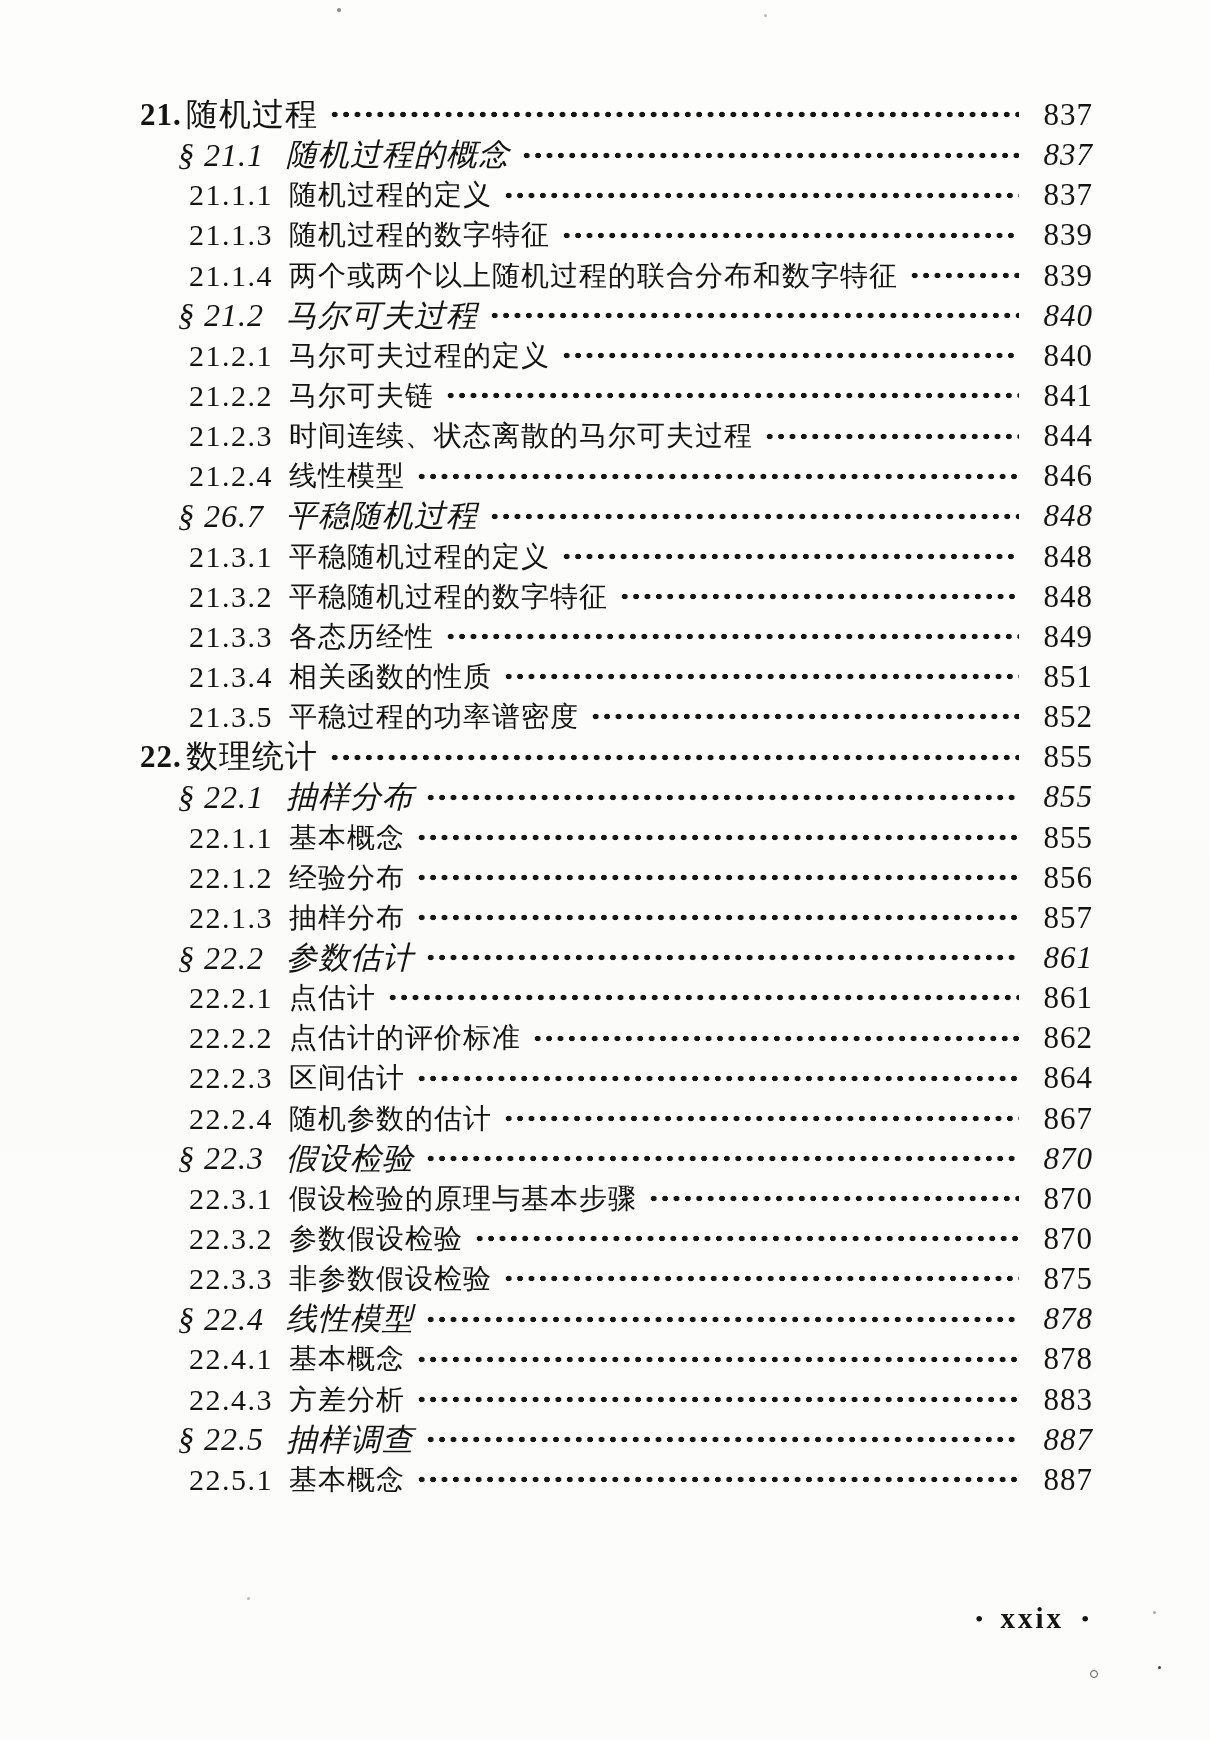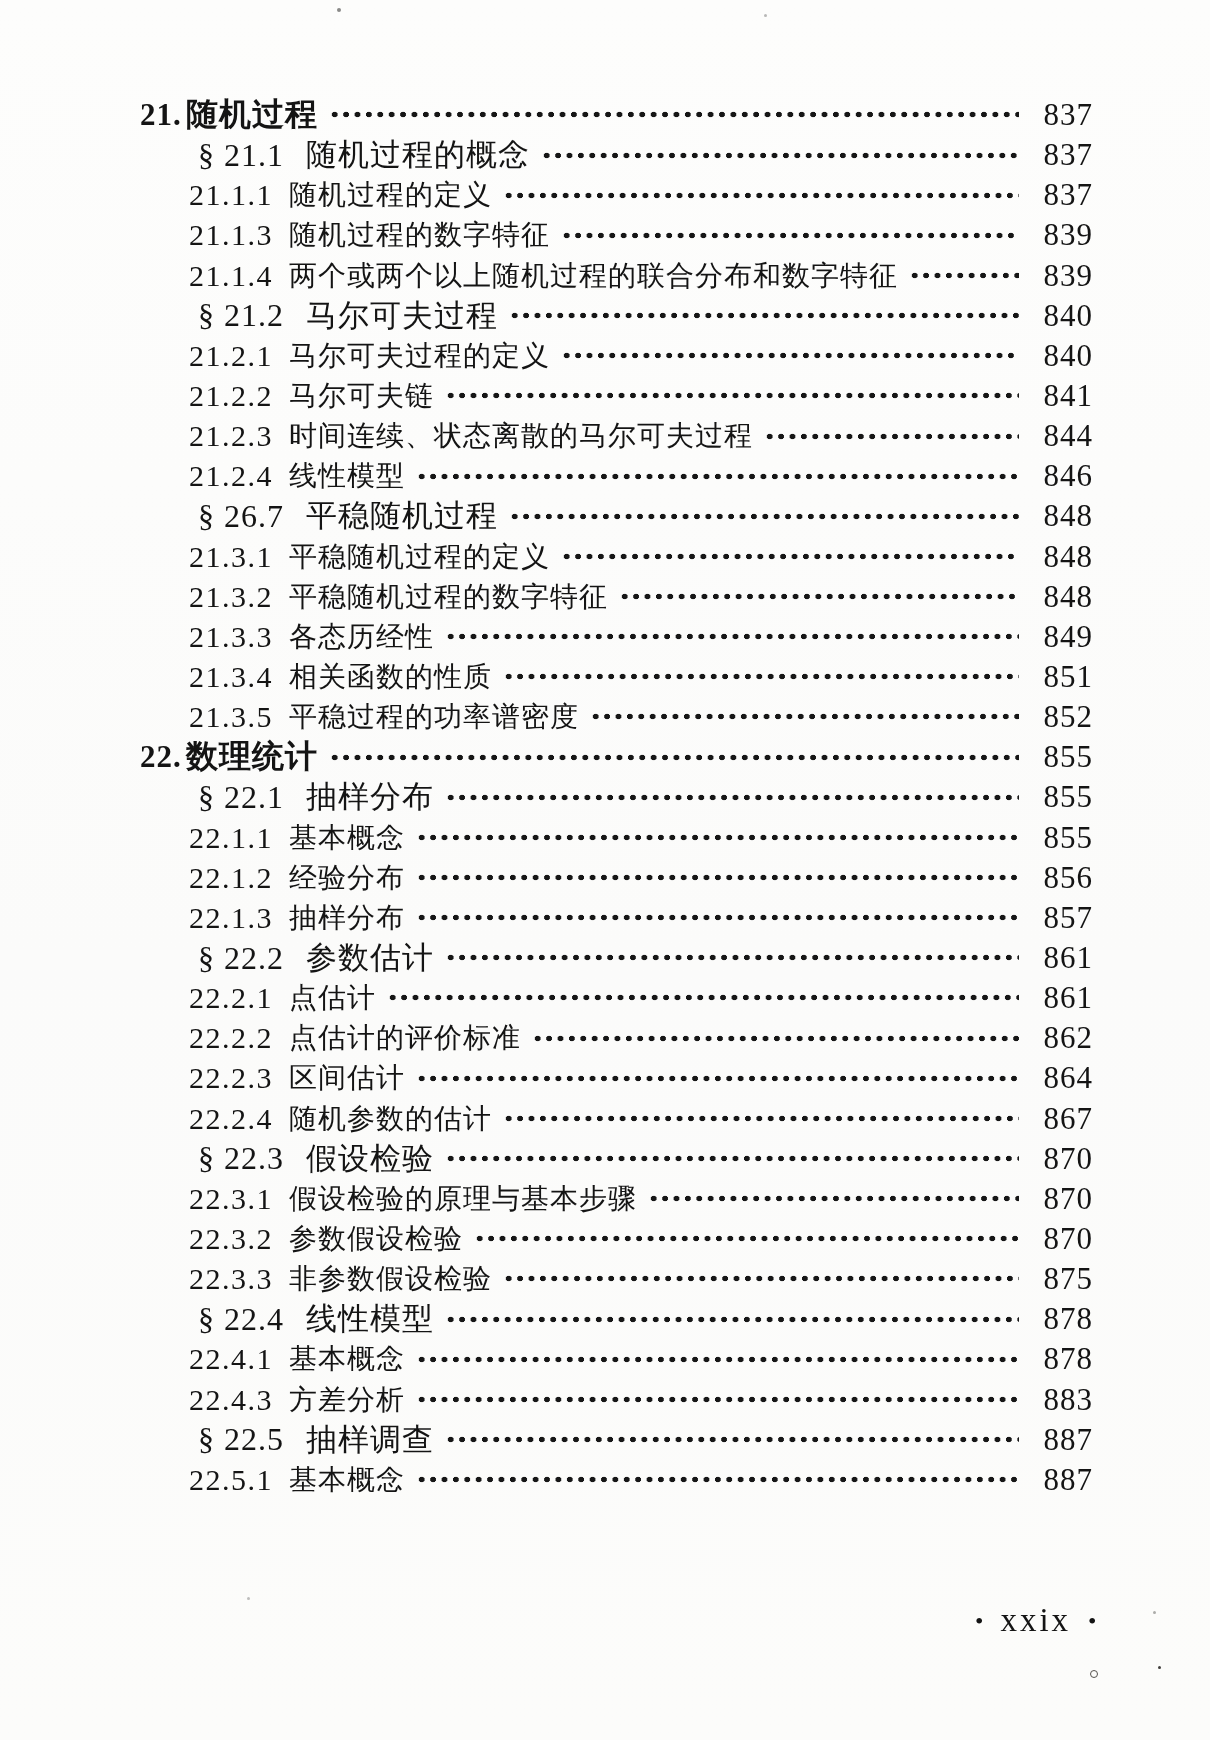--- a/index.html
+++ b/index.html
@@ -21,22 +21,22 @@
     display:flex;align-items:center;height:40.15px;white-space:nowrap;
   }
   .num{
     font-family:"Liberation Serif",serif;
     letter-spacing:1px;flex:0 0 auto;
   }
   .title{
     letter-spacing:1px;flex:0 0 auto;
   }
   .lvl0 .num{width:46px;font-size:31px;font-weight:700;}
-  .lvl0 .title{font-size:32px;font-weight:700;}
-  .lvl1{margin-left:58px;}
+  .lvl0 .title{font-size:32px;font-weight:400;}
+  .lvl1{margin-left:38px;font-style:italic;}
   .lvl1 .num{width:108px;font-size:32px;}
   .lvl1 .title{font-size:31px;text-align:center;}
   .lvl2{margin-left:49px;}
   .lvl2 .num{width:100px;font-size:30px;letter-spacing:1.5px;}
   .lvl2 .title{font-size:28px;}
   .leader{
     flex:1 1 auto;height:100%;margin:0 12px 0 9px;min-width:14px;
     background-image:radial-gradient(circle at 50% 50%, #161616 2.6px, rgba(0,0,0,0) 3.2px);
     background-size:11.4px 11.4px;
     background-repeat:repeat-x;
@@ -45,21 +45,21 @@
   .page{
     font-family:"Liberation Serif",serif;font-size:31px;
     width:62px;text-align:right;letter-spacing:1px;flex:0 0 auto;
   }
   .footer{
     position:absolute;top:1602px;left:975px;
     display:flex;align-items:center;gap:17px;
     font-family:"Liberation Serif",serif;
   }
   .footer .bullet{font-size:24px;line-height:1;}
-  .footer .folio{font-size:33px;font-weight:400;letter-spacing:3px;text-align:center;}
+  .footer .folio{font-size:29px;font-weight:700;letter-spacing:3px;text-align:center;}
   .speck{position:absolute;border-radius:50%;background:#8a8a88;}
   .speck.s1{left:337px;top:8px;width:4px;height:4px;}
   .speck.s2{left:764px;top:14px;width:3px;height:3px;opacity:.6;}
   .speck.s3{left:1153px;top:1611px;width:3px;height:3px;opacity:.7;}
   .speck.s4{left:1090px;top:1670px;width:6px;height:6px;background:transparent;border:1.5px solid #55524e;}
   .speck.s5{left:1158px;top:1666px;width:3px;height:3px;background:#403e3b;}
   .speck.s6{left:247px;top:1597px;width:3px;height:3px;opacity:.55;}
 </style>
 </head>
 <body>

